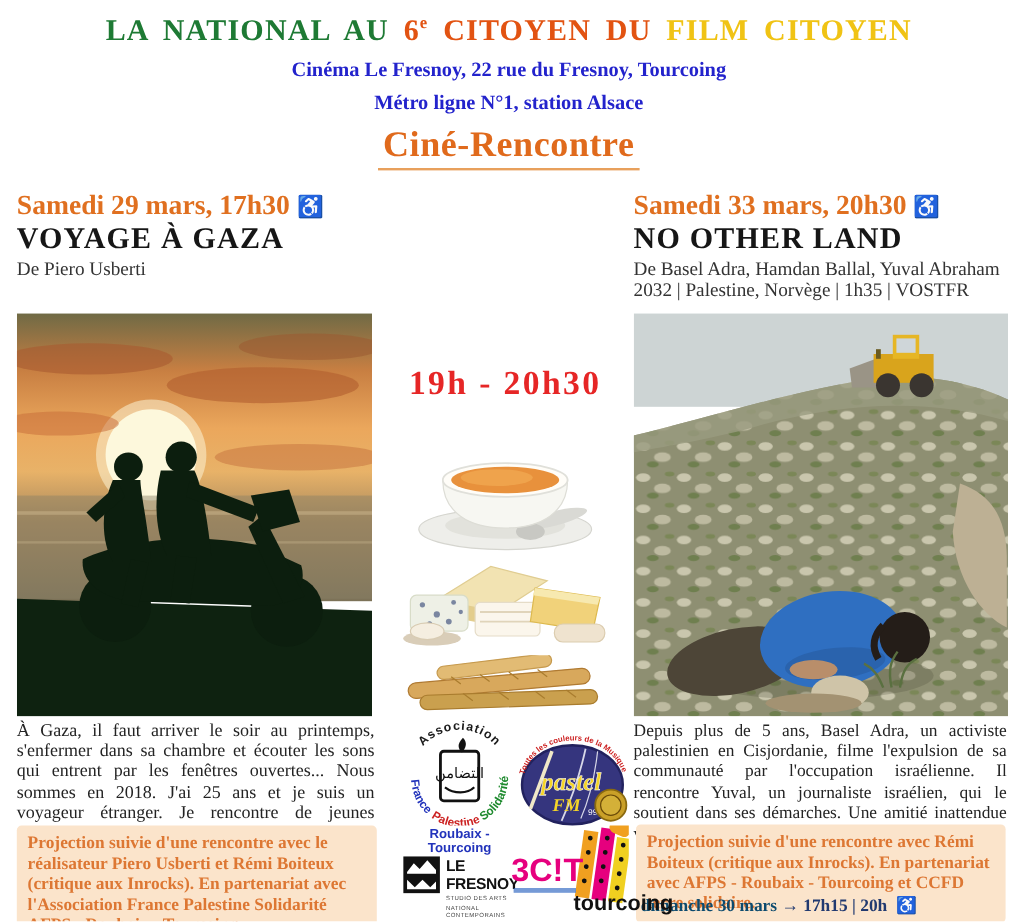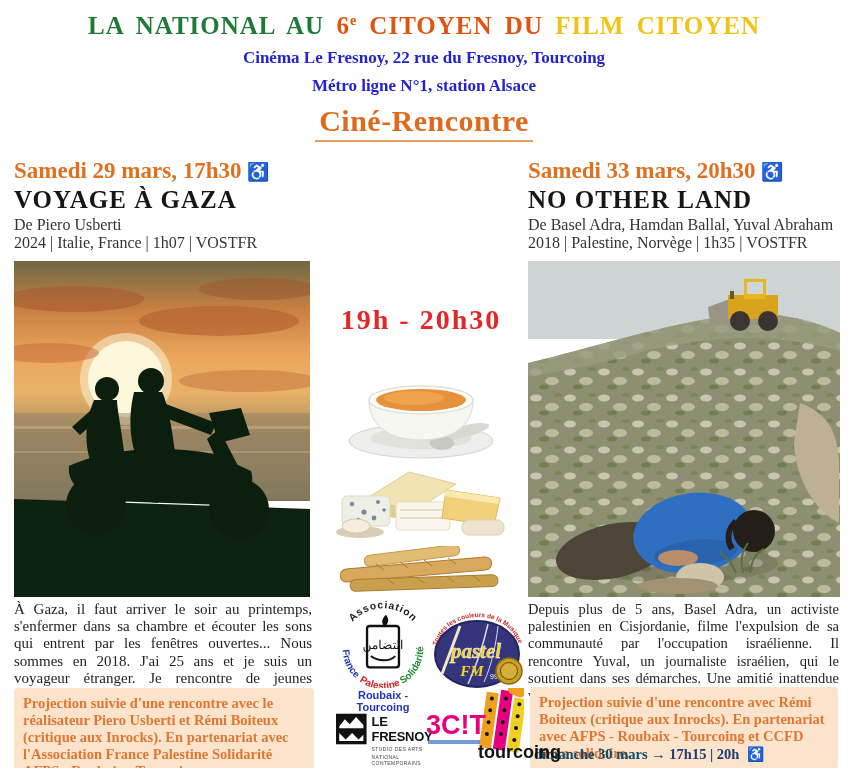--- a/index.html
+++ b/index.html
@@ -110,30 +110,29 @@
   <div class="abs cine-rencontre-wrap">
     <span class="cine-rencontre">Ciné-Rencontre</span>
   </div>
 
   <div class="abs film-col-left" style="top:146px;">
     <div class="film-datetime">
       <span>Samedi 29 mars, 17h30</span><span class="wheel">♿</span>
     </div>
     <div class="film-title">VOYAGE À GAZA</div>
     <div class="film-director">De Piero Usberti</div>
-    <div class="film-details">2024 | Italie, France | 1h07 | VOSTFR</div>
   </div>
 
   <div class="abs film-col-right" style="top:146px;">
     <div class="film-datetime">
       <span>Samedi 33 mars, 20h30</span><span class="wheel">♿</span>
     </div>
     <div class="film-title">NO OTHER LAND</div>
     <div class="film-director">De Basel Adra, Hamdan Ballal, Yuval Abraham</div>
-    <div class="film-details">2018 | Palestine, Norvège | 1h35 | VOSTFR</div>
+    <div class="film-details">2032 | Palestine, Norvège | 1h35 | VOSTFR</div>
   </div>
 
   <div class="abs poster" style="left:14px; top:261px; width:296px; height:336px;">
     <svg width="296" height="336" viewBox="0 0 296 336">
       <defs>
         <linearGradient id="skyGrad" x1="0" y1="0" x2="0" y2="1">
           <stop offset="0%" stop-color="#6f6a45"></stop>
           <stop offset="20%" stop-color="#c87f42"></stop>
           <stop offset="40%" stop-color="#eba75c"></stop>
           <stop offset="55%" stop-color="#e8b268"></stop>

